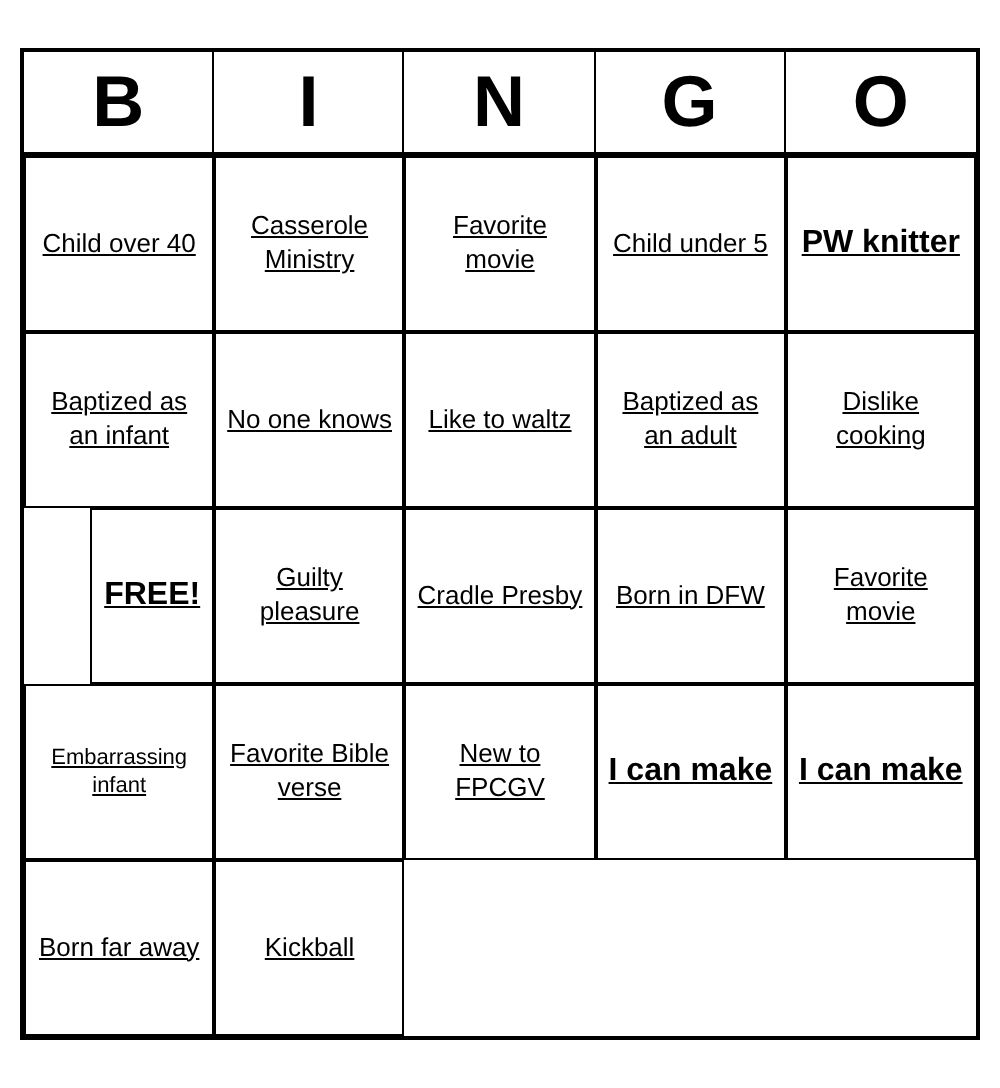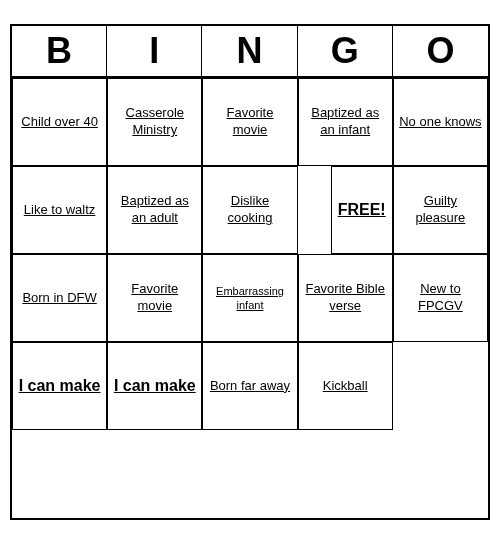--- a/index.html
+++ b/index.html
@@ -86,29 +86,32 @@
     <div class="bingo-header-cell">I</div>
     <div class="bingo-header-cell">N</div>
     <div class="bingo-header-cell">G</div>
     <div class="bingo-header-cell">O</div>
   </div>
   <div class="bingo-grid">
 
     <div class="bingo-cell">Child over 40</div>
     <div class="bingo-cell">Casserole Ministry</div>
     <div class="bingo-cell">Favorite movie</div>
+    <div class="bingo-cell">Child under 5</div>
 
+    <div class="bingo-cell large-text">PW knitter</div>
     <div class="bingo-cell">Baptized as an infant</div>
     <div class="bingo-cell">No one knows</div>
     <div class="bingo-cell">Like to waltz</div>
     <div class="bingo-cell">Baptized as an adult</div>
 
     <div class="bingo-cell">Dislike cooking</div>
     <div class="bingo-cell free">FREE!</div>
     <div class="bingo-cell">Guilty pleasure</div>
+    <div class="bingo-cell">Cradle Presby</div>
 
     <div class="bingo-cell">Born in DFW</div>
     <div class="bingo-cell">Favorite movie</div>
     <div class="bingo-cell small-text">Embarrassing infant</div>
     <div class="bingo-cell">Favorite Bible verse</div>
 
     <div class="bingo-cell">New to FPCGV</div>
     <div class="bingo-cell large-text">I can make</div>
     <div class="bingo-cell large-text">I can make</div>
     <div class="bingo-cell">Born far away</div>

